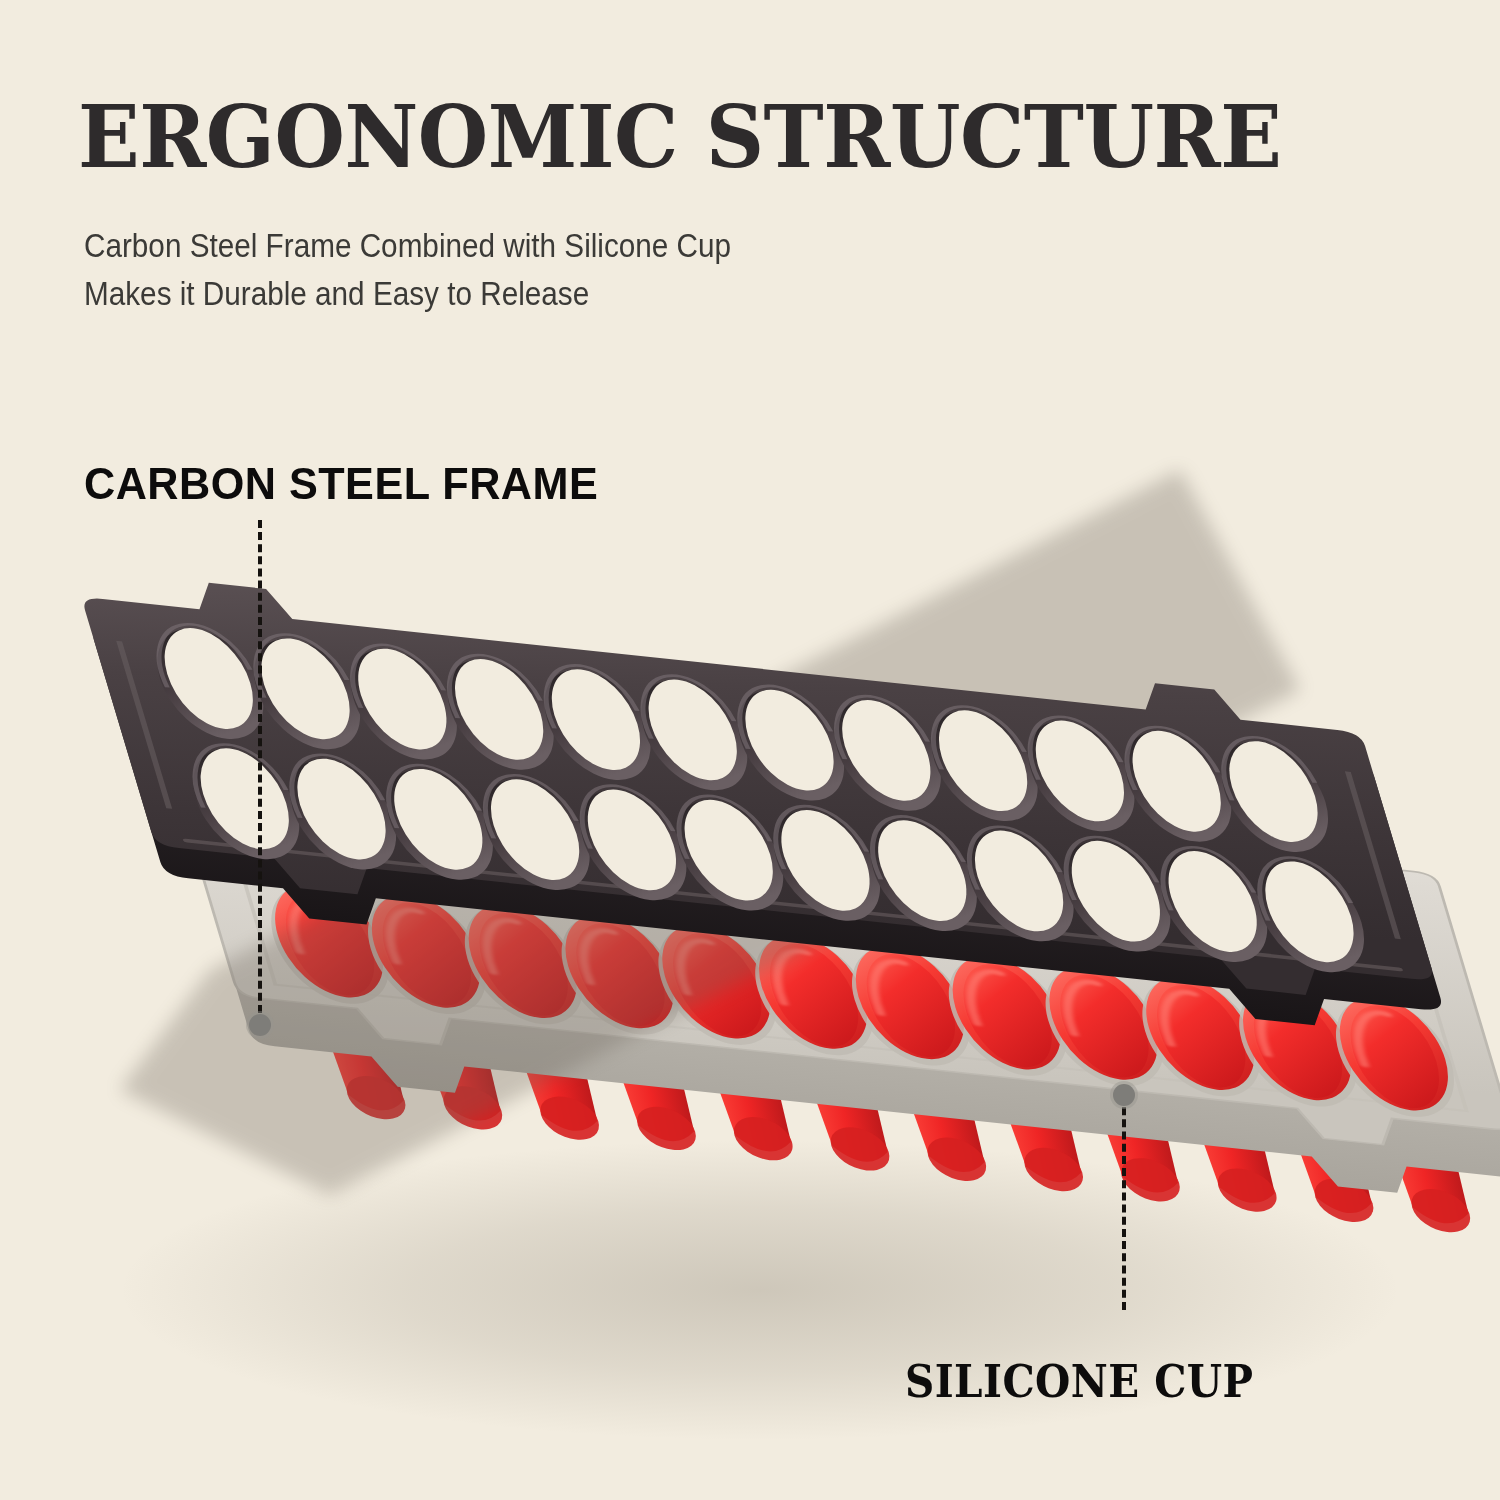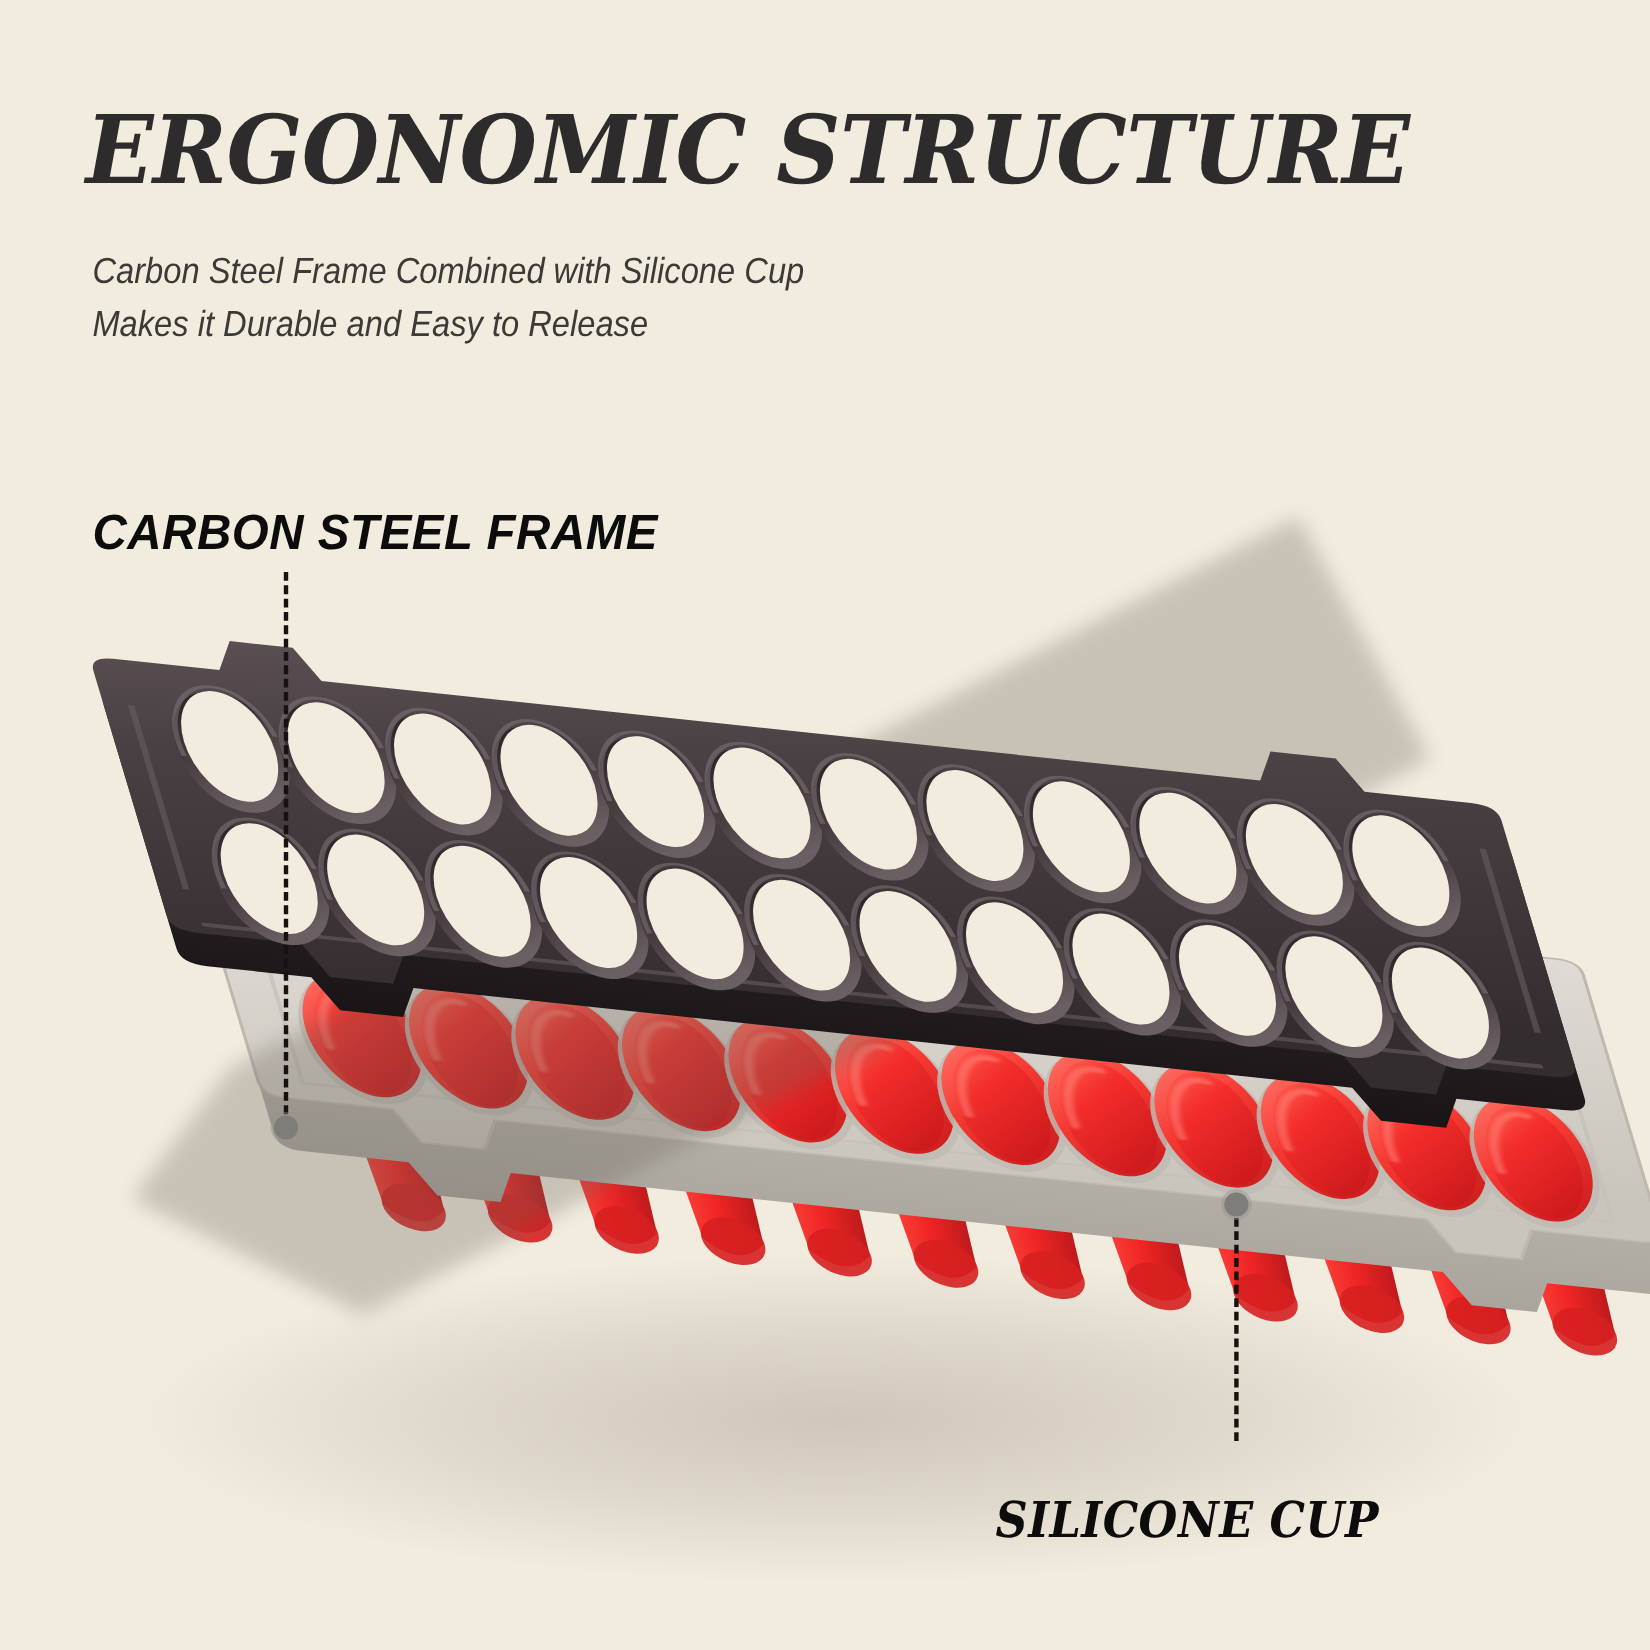--- a/index.html
+++ b/index.html
@@ -3,21 +3,21 @@
 <meta charset="utf-8">
 <style>
   html,body{margin:0;padding:0;}
   body{
     width:1500px;height:1500px;
     background:#f2ecdf;
     font-family:"Liberation Sans",sans-serif;
     overflow:hidden;
     position:relative;
   }
-  #stage{position:absolute;inset:0;width:1500px;height:1500px;font-style:italic;}
+  #stage{position:absolute;inset:0;width:1500px;height:1500px;}
 
   
   .headline{
     position:absolute;left:78px;top:94px;
     font-family:"DejaVu Serif",serif;
     font-weight:700;
     font-size:86px;
     letter-spacing:-0.5px;
     line-height:1;
     color:#2e2b2c;

